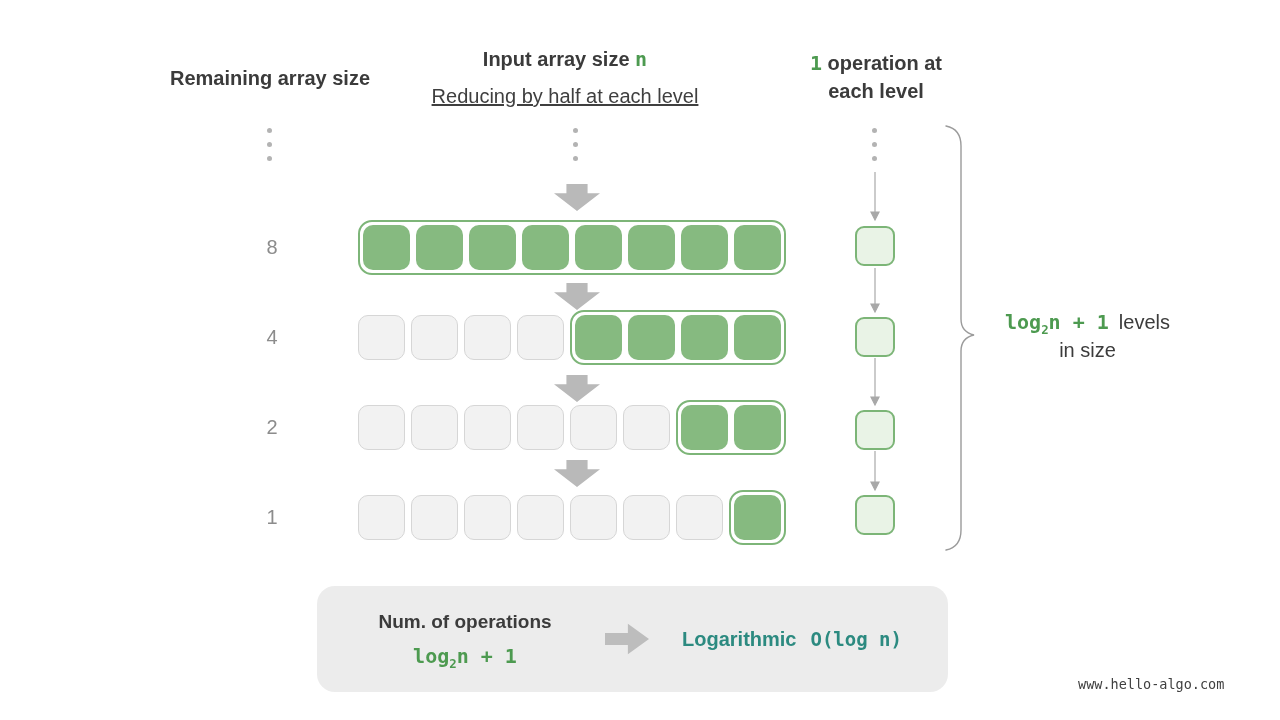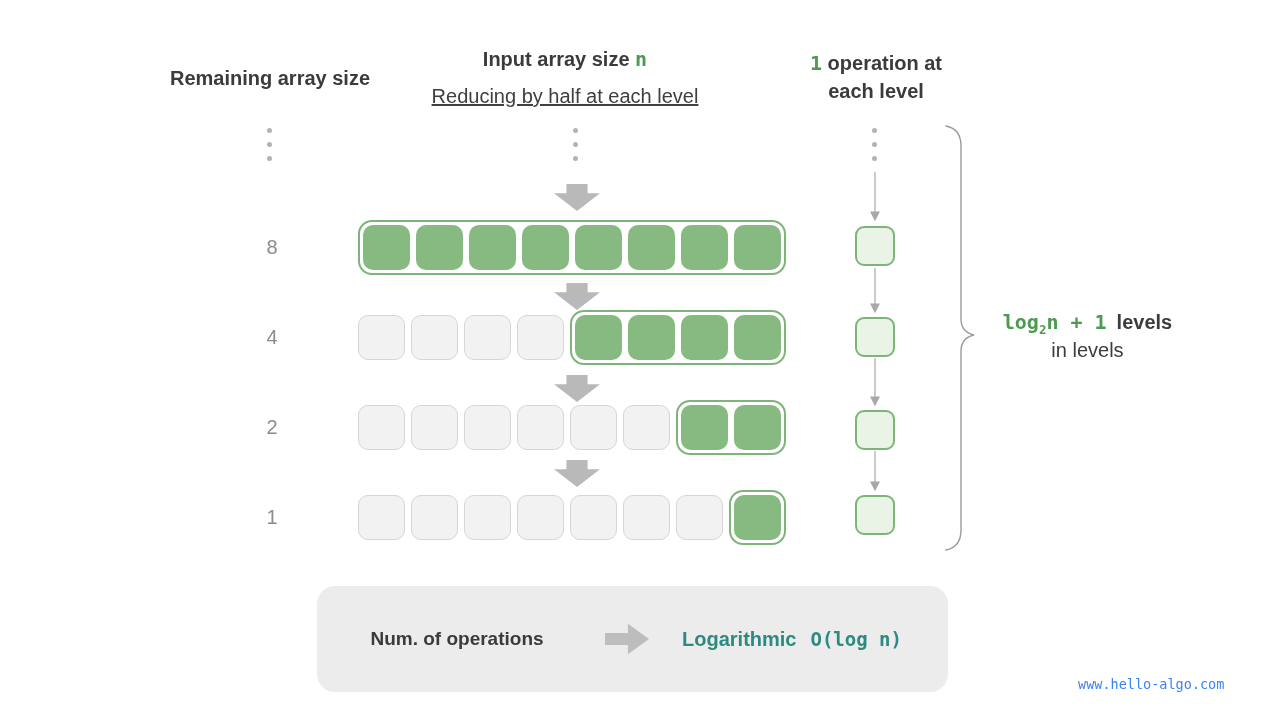--- a/index.html
+++ b/index.html
@@ -41,38 +41,38 @@
   .group{display:flex;gap:6px;padding:3px;border:2px solid #7db578;
     border-radius:14px;background:#fff;flex:0 0 auto;}
 
   
   .op-square{left:855px;width:40px;height:40px;border-radius:9px;
     background:#e9f3e6;border:2px solid #7cb577;box-sizing:border-box;}
 
   
   #brace-note{left:980px;top:308px;width:215px;text-align:center;
     font-size:20px;line-height:28px;color:#3c3c3c;}
-  #brace-note .levels-word{margin-left:10px;font-weight:bold;}
+  #brace-note .levels-word{margin-left:10px;}
 
   
   #summary{left:317px;top:586px;width:631px;height:106px;border-radius:18px;
     background:#ececec;}
   .sum-col{position:absolute;top:0;height:100%;display:flex;flex-direction:column;
     justify-content:center;gap:11px;text-align:center;}
-  #sum-left{left:0;width:280px;}
+  #sum-left{left:8px;width:280px;}
   #sum-right{left:330px;width:290px;}
   .sum-title{font-size:19px;font-weight:bold;color:#3b3b3b;}
   .sum-value{font-size:20px;}
   .right-arrow{left:288px;top:36px;width:44px;height:34px;background:#bdbdbd;
     clip-path:polygon(0 32%,52% 32%,52% 5%,100% 50%,52% 95%,52% 68%,0 68%);}
   .tc-code{font-size:19px;margin-left:14px;margin-top:40px;}
 
   
   #watermark{left:1078px;top:676px;font-family:"DejaVu Sans Mono",monospace;
-    font-size:13.5px;color:#3b82f6;}
+    font-size:13.5px;color:#404040;}
 </style>
 </head>
 <body>
 
 <div id="canvas">
 
   <div class="abs hdr bold" id="hdr-left">
     <span>Remaining array size</span>
   </div>
 
@@ -180,26 +180,27 @@
   <div class="abs op-square" style="top:495px"></div>
 
   <svg class="abs" width="52" height="436" style="left:938px;top:120px">
     <path d="M8,6 Q23,9 23,26 L23,199 Q23,212 36,215 Q23,218 23,231 L23,410 Q23,427 8,430" stroke="#9b9b9b" stroke-width="1.4" fill="none" stroke-linecap="round"></path>
   </svg>
 
   <div class="abs" id="brace-note">
     <div>
       <span class="code green-text"><span>log</span><sub>2</sub><span>n + 1</span></span><span class="levels-word">levels</span>
     </div>
-    <div><span>in levels</span></div>
+    <div><span>in size</span></div>
   </div>
 
   <div class="abs" id="summary">
     <div class="sum-col" id="sum-left">
       <div class="sum-title">Num. of operations</div>
+      <div class="sum-value code green-text"><span>log</span><sub>2</sub><span>n + 1</span></div>
     </div>
     <div class="abs right-arrow"></div>
     <div class="sum-col" id="sum-right">
       <div class="sum-value teal-text"><span class="bold">Logarithmic</span><span class="code tc-code">O(log n)</span></div>
     </div>
   </div>
 
   <div class="abs" id="watermark">
     <span>www.hello-algo.com</span>
   </div>

